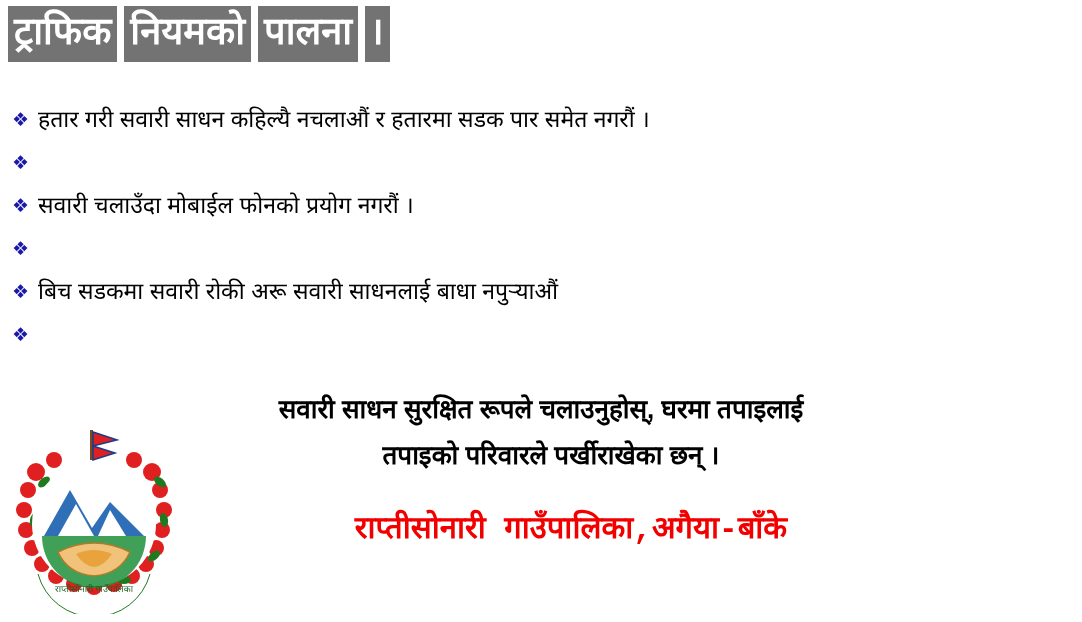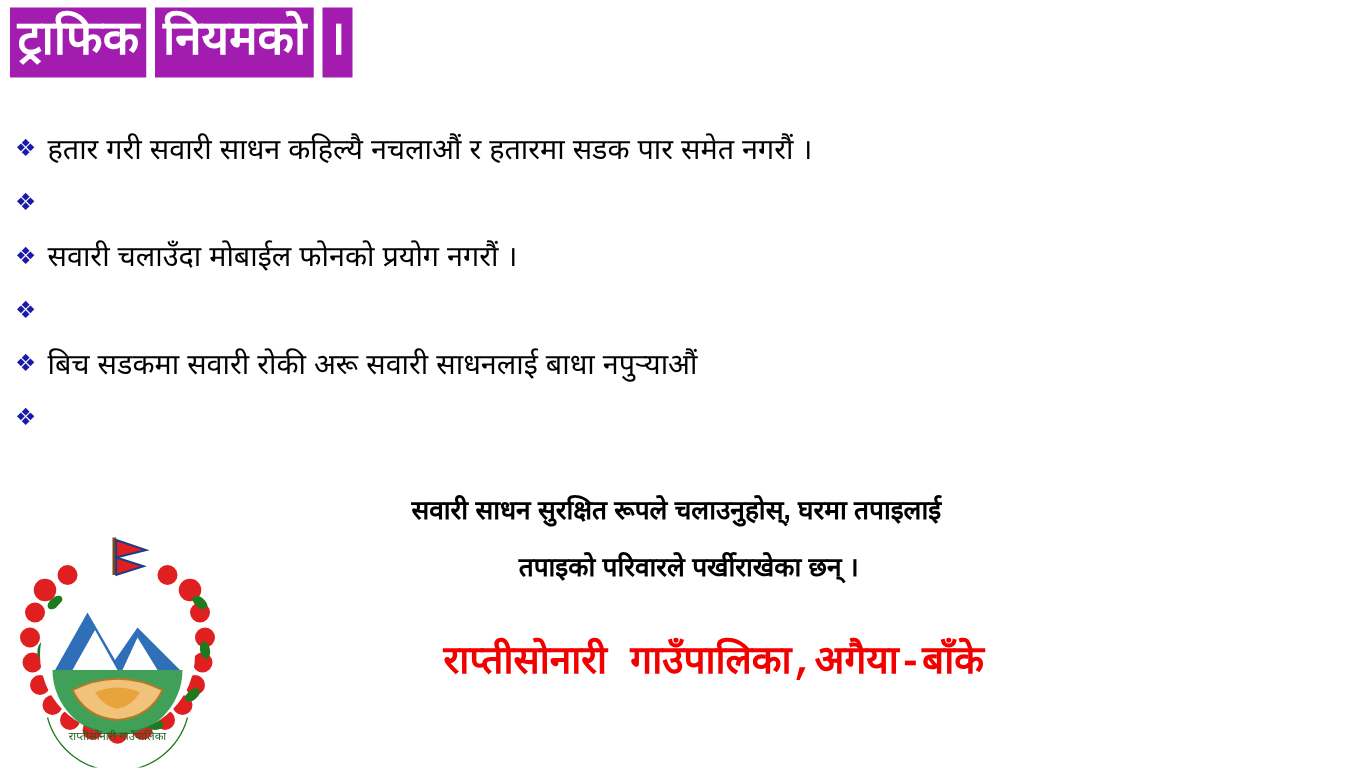--- a/index.html
+++ b/index.html
@@ -25,21 +25,21 @@
   
   .title-wrap {
     position: absolute;
     left: 8px;
     top: 6px;
     display: flex;
     align-items: flex-start;
     gap: 7px;
   }
   .title-word {
-    background: #a21caf;
+    background: #737373;
     color: #ffffff;
     font-size: 38px;
     line-height: 1.15;
     font-weight: bold;
     padding: 4px 6px 8px 6px;
     font-family: "Liberation Sans", sans-serif;
     letter-spacing: 0px;
     white-space: nowrap;
   }
   .title-word.danda {
@@ -80,21 +80,21 @@
   
   .closing {
     position: absolute;
     left: 0;
     top: 386px;
     width: 1082px;
     text-align: center;
   }
   .closing-line {
     color: #000000;
-    font-size: 21px;
+    font-size: 26px;
     font-weight: bold;
     line-height: 46px;
     font-family: "Liberation Sans", sans-serif;
   }
   .closing-line.second {
     padding-left: 20px;
   }
 
   
   .authority {
@@ -123,20 +123,21 @@
   .emblem svg { display: block; }
 </style>
 </head>
 <body>
 
 <div class="page">
 
   <div class="title-wrap">
     <span class="title-word">ट्राफिक</span>
     <span class="title-word">नियमको</span>
+    <span class="title-word">पालना</span>
     <span class="title-word danda">।</span>
   </div>
 
   <div class="bullet-list">
 
     <div class="bullet-row">
       <span class="bullet-mark">❖</span>
       <span class="bullet-text">हतार गरी सवारी साधन कहिल्यै नचलाऔं र हतारमा सडक पार समेत नगरौं ।</span>
     </div>
 

